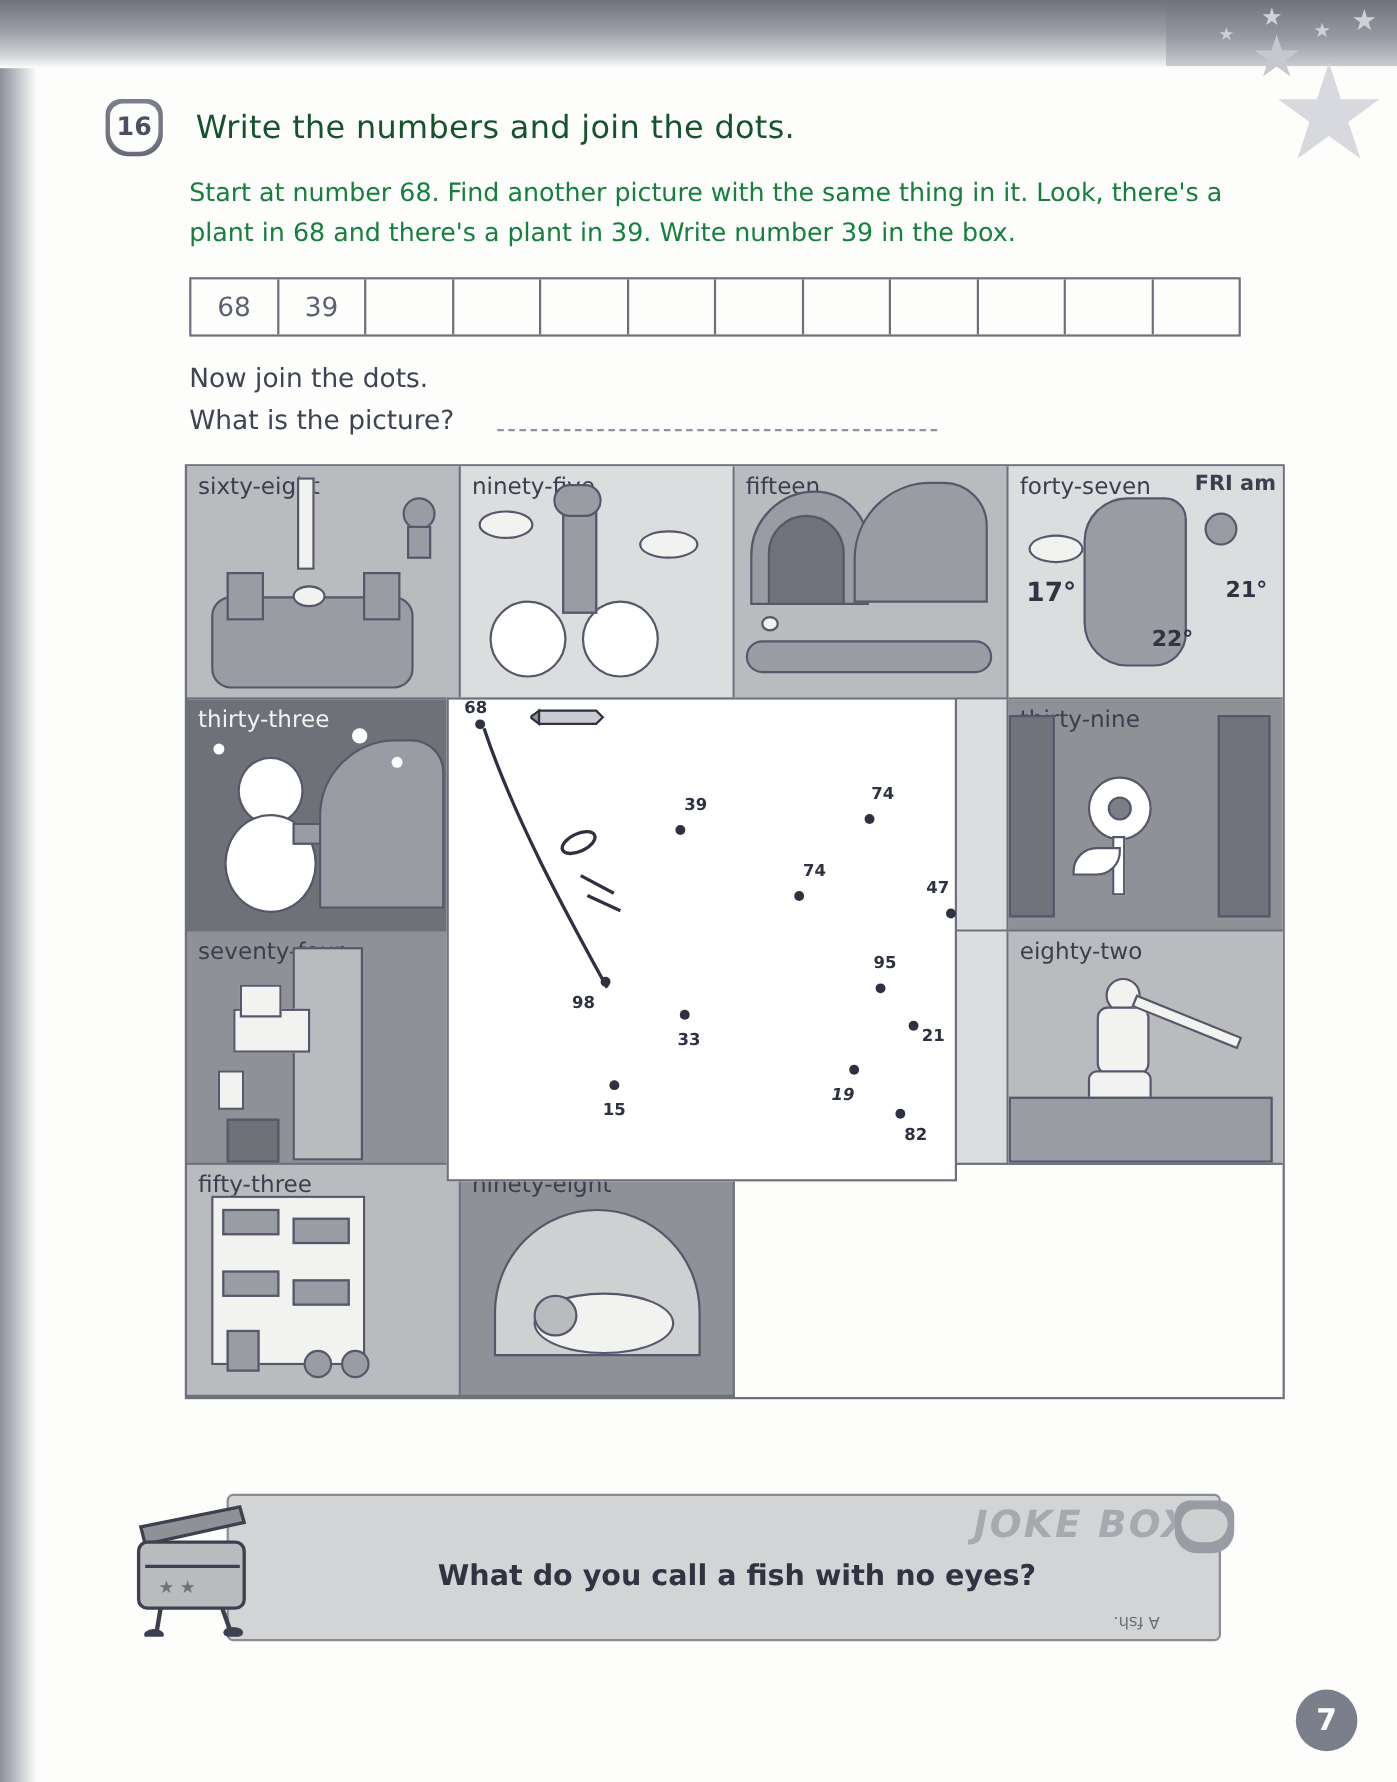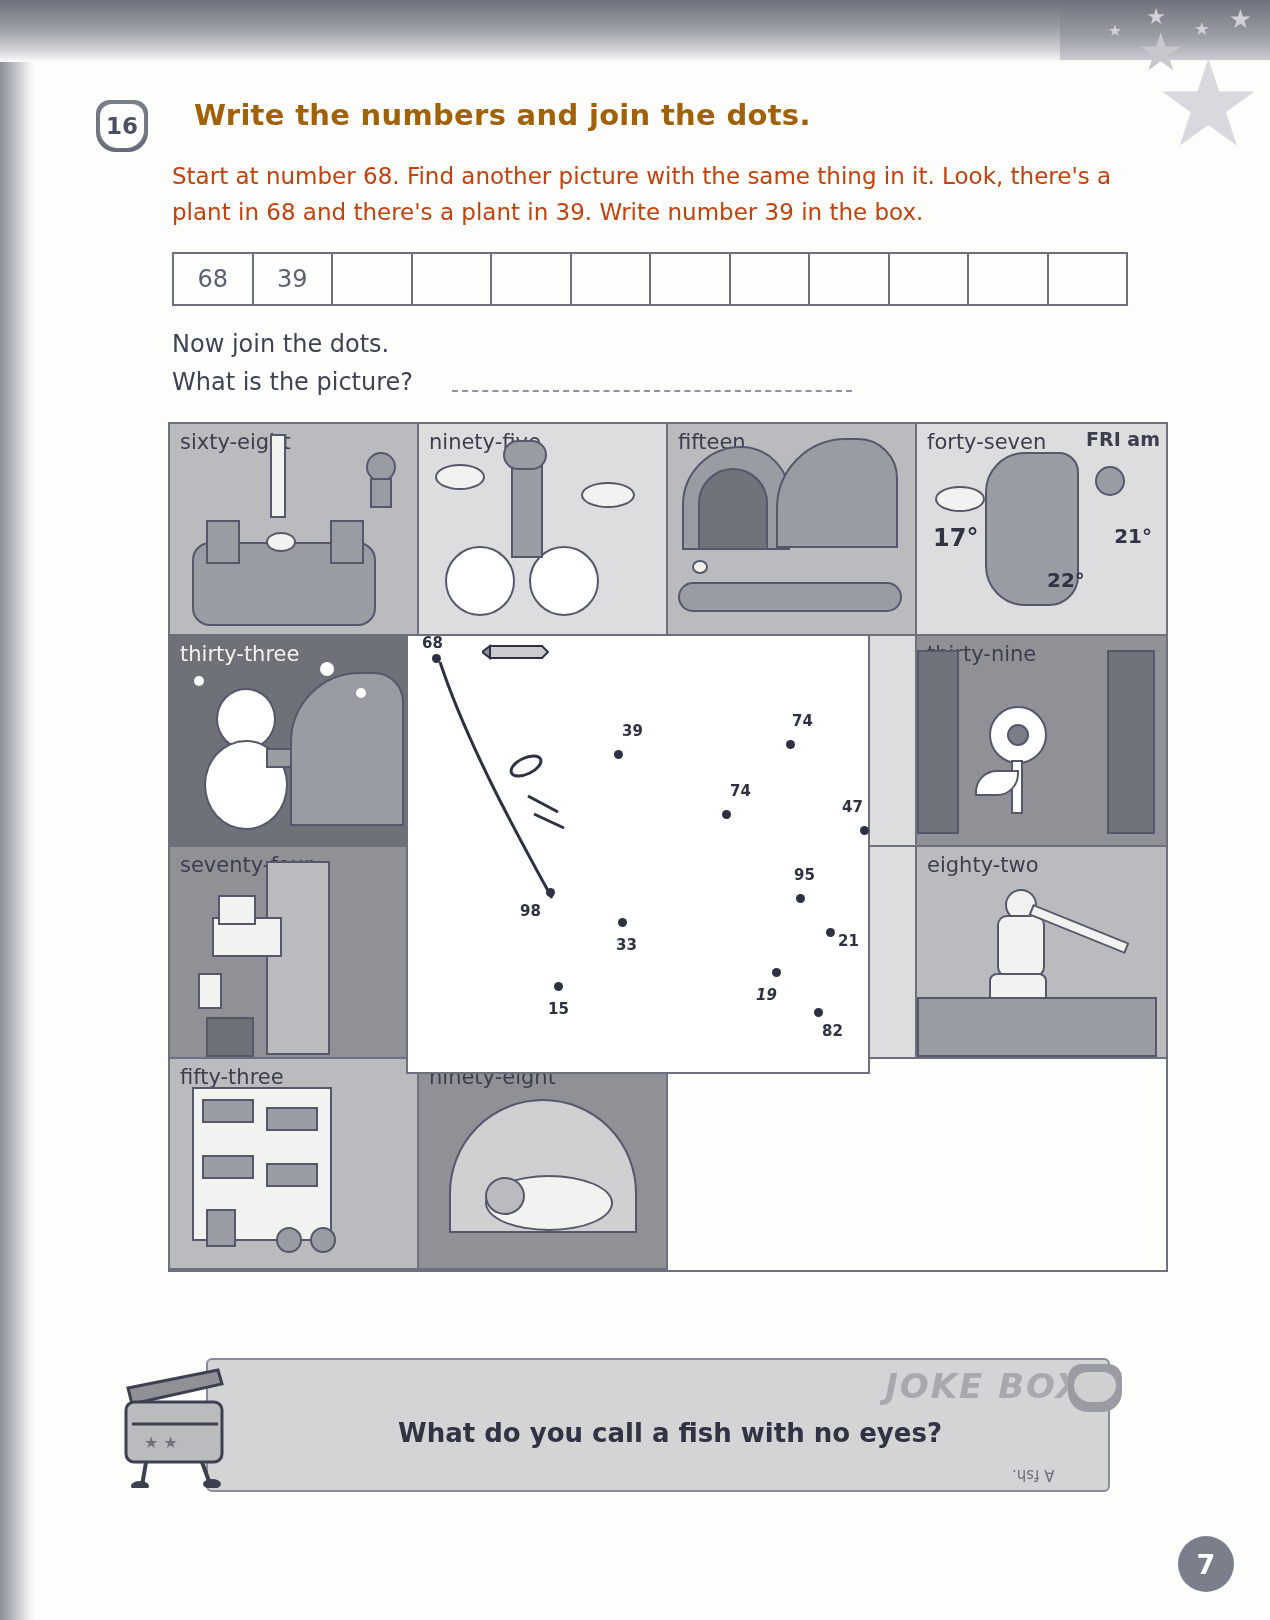--- a/index.html
+++ b/index.html
@@ -13,33 +13,33 @@
   .scan-top{position:absolute;left:0;top:0;width:1270px;height:62px;
      background:linear-gradient(180deg,#6f727c 0%,#9a9da6 45%,#d8dadd 85%,#fdfdfb 100%);}
   .corner-stars{position:absolute;right:0;top:0;width:210px;height:150px;overflow:hidden;}
   .corner-stars .band{position:absolute;right:0;top:0;width:210px;height:60px;
      background:linear-gradient(180deg,#6f727c 0%,#9a9da6 60%,#c9cbd0 100%);}
   .star{position:absolute;color:#cfd1d6;font-size:26px;line-height:26px;}
   .bigstar{position:absolute;right:8px;top:44px;font-size:120px;line-height:120px;color:#d7d9de;}
   .bigstar2{position:absolute;right:86px;top:26px;font-size:52px;line-height:52px;color:#c6c8cd;}
 
   
-  .qnum{position:absolute;left:96px;top:100px;width:52px;height:64px;}
+  .qnum{position:absolute;left:96px;top:90px;width:52px;height:64px;}
   .qnum .shield{position:absolute;left:0;top:0;width:52px;height:52px;
      background:#7b7f8c;border-radius:14px 14px 20px 20px;
      box-shadow:inset 0 -4px 6px rgba(0,0,0,.2);}
   .qnum .inner{position:absolute;left:4px;top:4px;width:44px;height:44px;
      background:#fdfdfb;border-radius:12px 12px 18px 18px;
      display:flex;align-items:center;justify-content:center;
      font-family:"DejaVu Sans",sans-serif;font-weight:bold;font-size:23px;color:#4a4f63;}
 
-  .q-title{position:absolute;left:178px;top:98px;font-size:29px;font-weight:bold;
-     letter-spacing:.3px;color:#a16207;margin-left:16px;}
+  .q-title{position:absolute;left:178px;top:98px;font-size:29px;font-weight:normal;
+     letter-spacing:.3px;color:#14532d;}
   .q-sub{position:absolute;left:172px;top:158px;width:990px;font-size:23px;line-height:36px;
-     color:#c2410c;}
+     color:#15803d;}
 
   
   .boxrow{position:absolute;left:172px;top:252px;height:50px;display:flex;
      border:2px solid #6d717d;}
   .boxcell{width:77.5px;height:50px;border-right:2px solid #6d717d;
      display:flex;align-items:center;justify-content:center;font-size:24px;color:#5b6073;}
   .boxcell:last-child{border-right:none;}
 
   .nowjoin{position:absolute;left:172px;top:330px;font-size:24px;color:#3f4454;}
   .whatpic{position:absolute;left:172px;top:368px;font-size:24px;color:#3f4454;}

